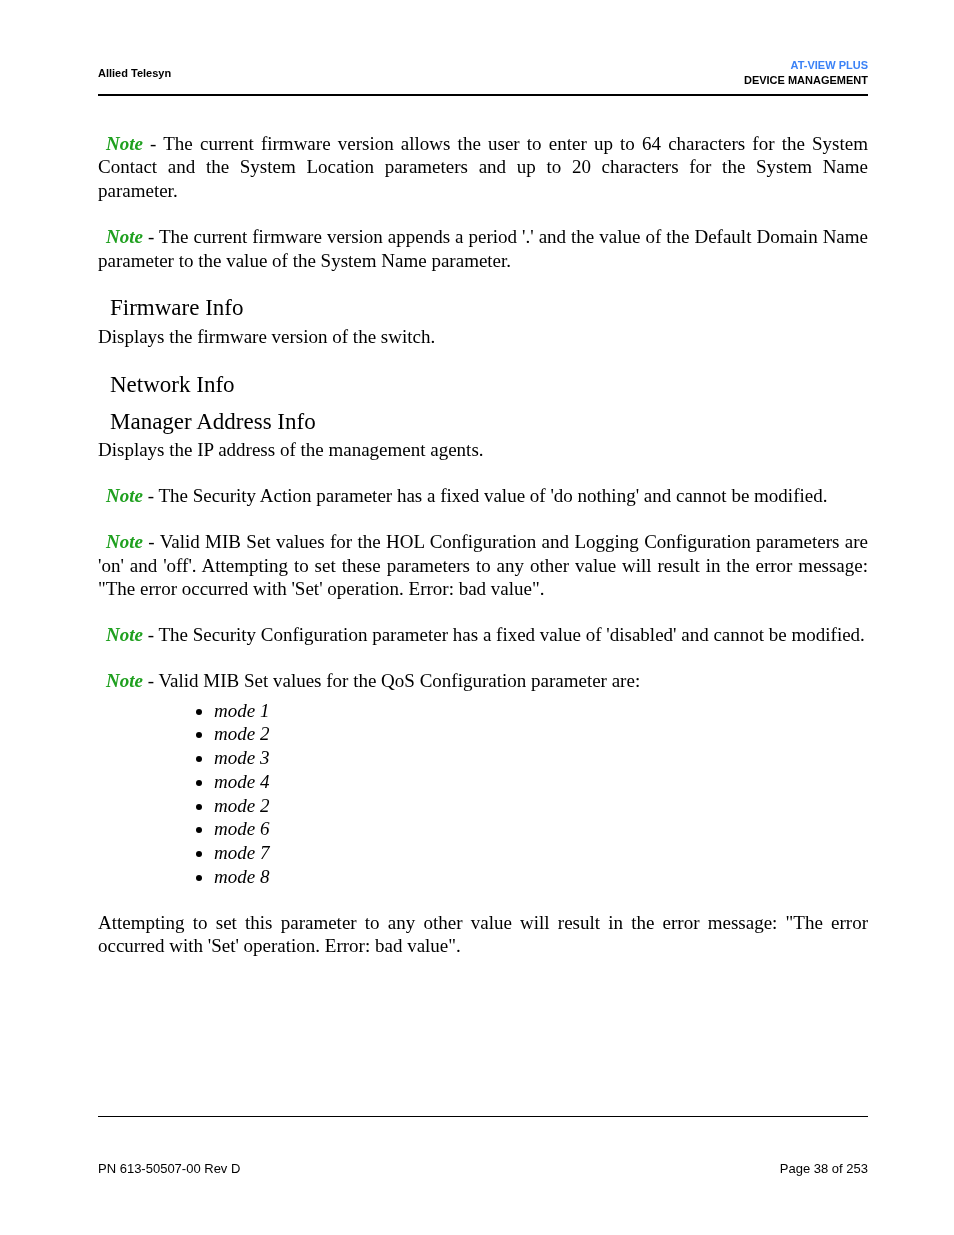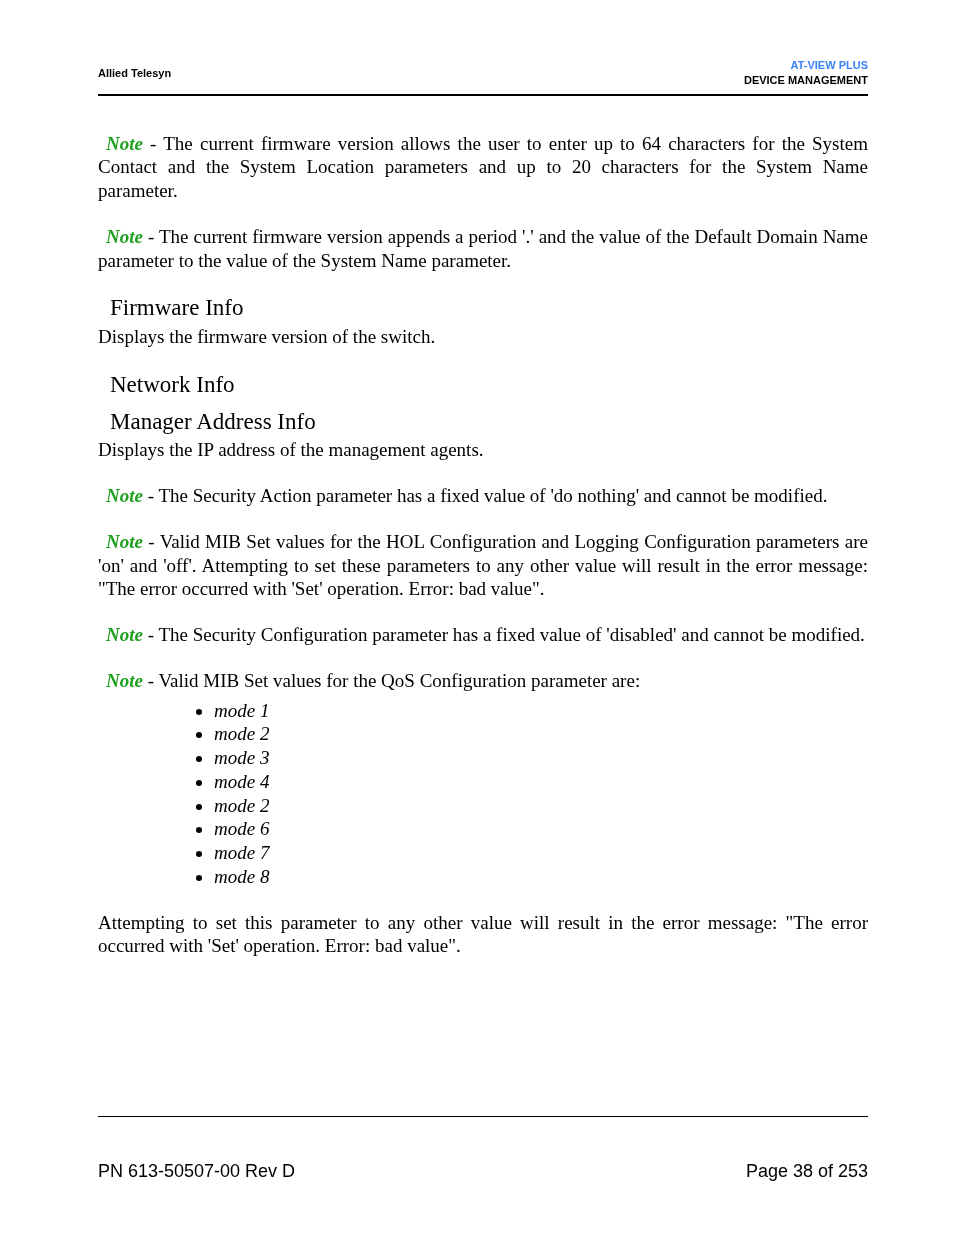--- a/index.html
+++ b/index.html
@@ -65,21 +65,21 @@
   }
   .footer .frule {
     border: none;
     border-top: 1px solid #000;
     margin: 0 0 6px 0;
   }
   .footer .row {
     display: flex;
     justify-content: space-between;
     font-family: Verdana, Geneva, sans-serif;
-    font-size: 18px;
+    font-size: 13px;
     margin-top: 44px;
   }
 </style>
 </head>
 <body>
 
 <div class="page">
   <div class="running-head">
     <div>Allied Telesyn</div>
     <div class="right">

